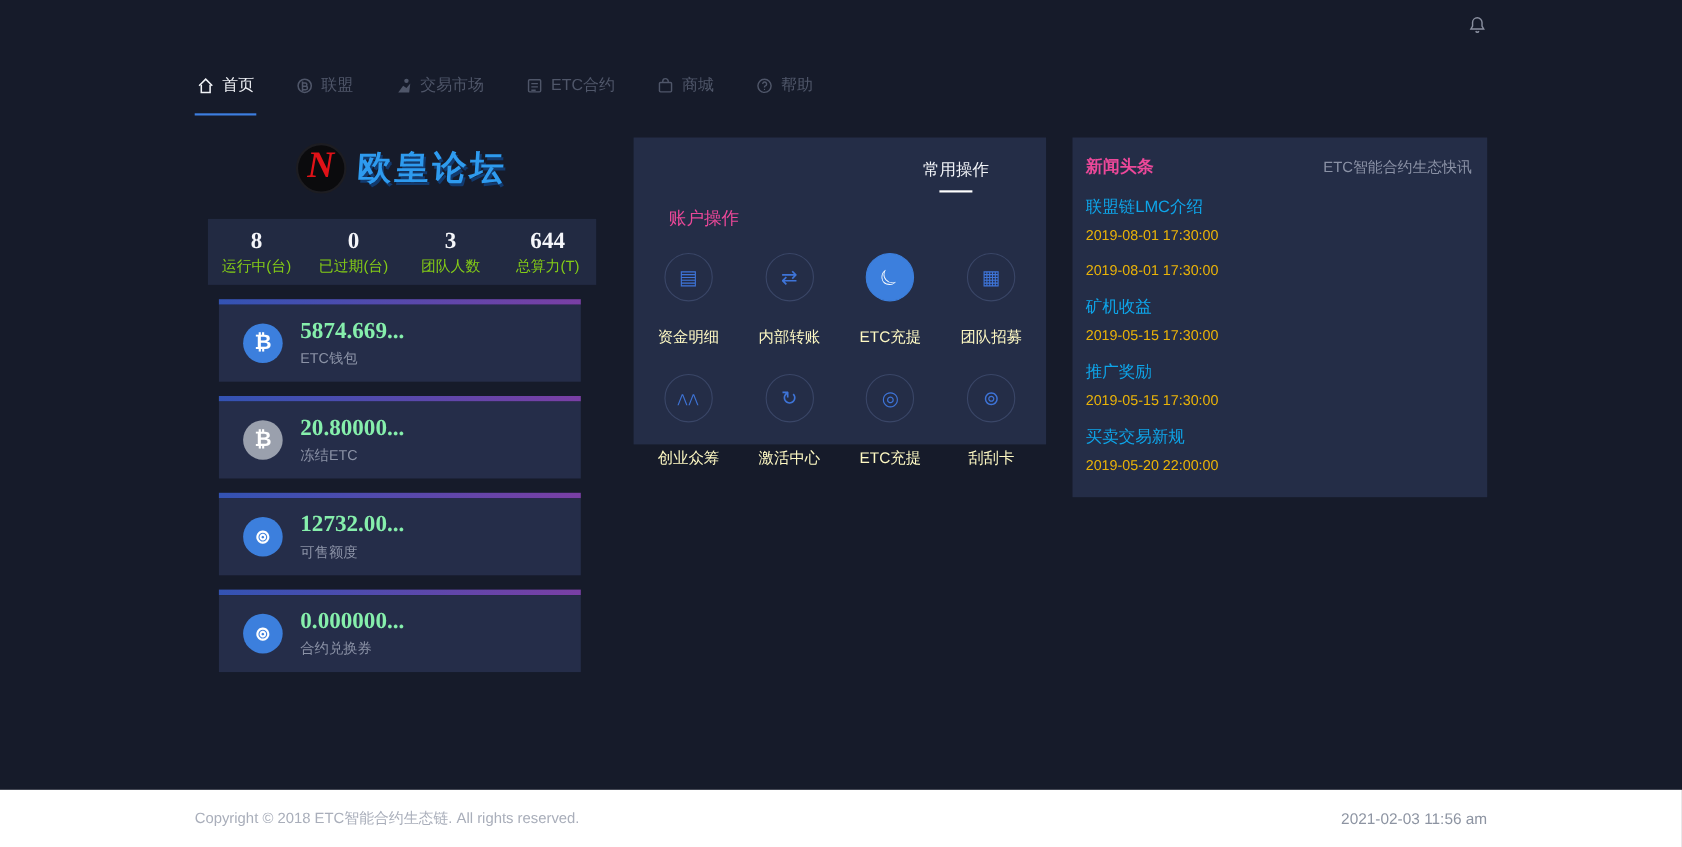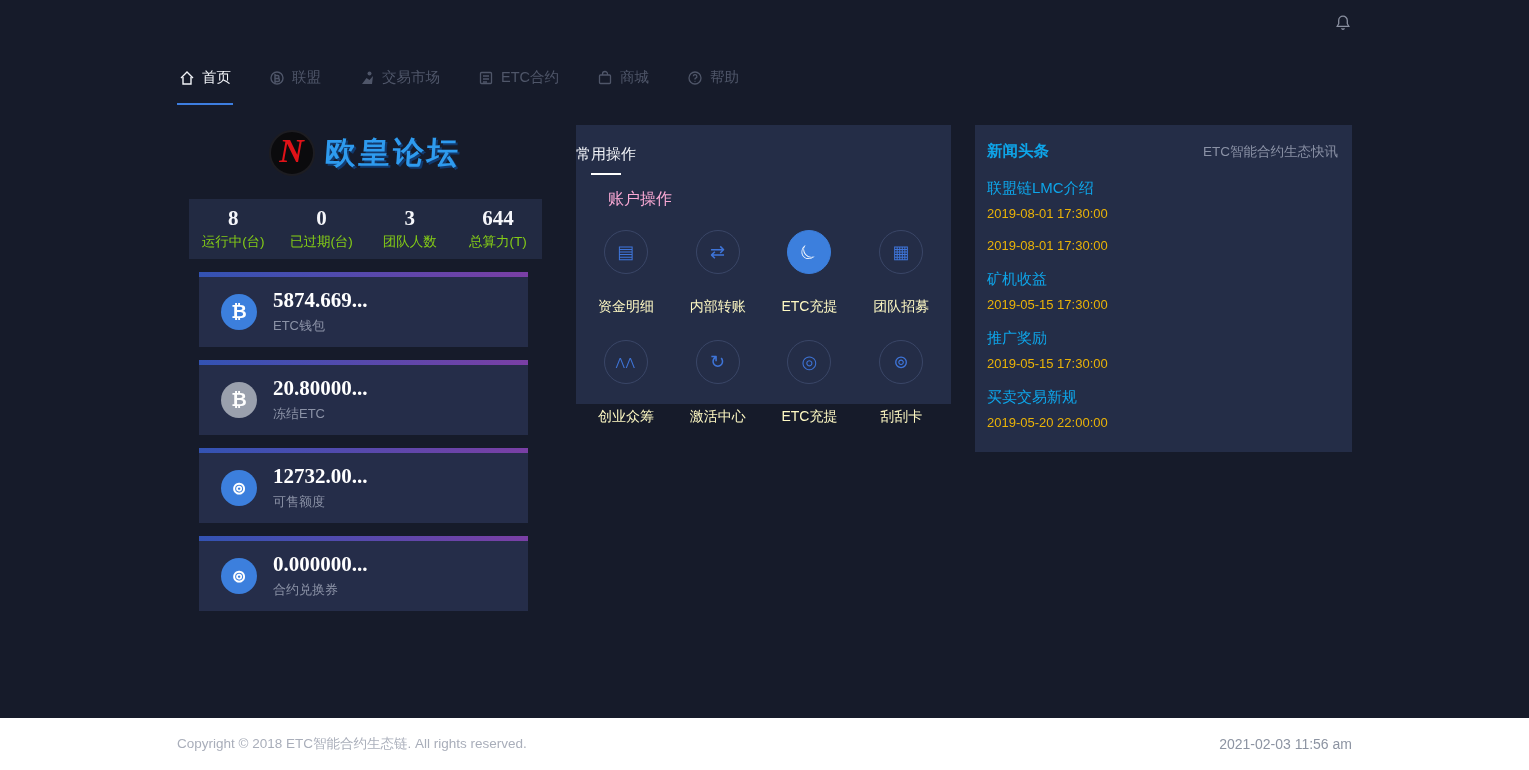--- a/index.html
+++ b/index.html
@@ -63,46 +63,46 @@
   
   .card { margin:13px 24px 0 22px; cursor:pointer; }
   .card-bar { height:5px; background:linear-gradient(90deg,#3353b3,#7a3fa5); }
   .card-body { height:70px; background:#252d49; display:flex; align-items:center; padding-left:22px; gap:16px; }
   .coin {
     width:36px; height:36px; border-radius:50%; flex:none;
     display:flex; align-items:center; justify-content:center;
     color:#fff; font-size:19px; font-weight:bold;
   }
   .coin.ring { font-size:17px; }
-  .amount { font-family:"Liberation Serif", serif; font-weight:bold; font-size:21px; color:#ffffff; line-height:1.1; }
+  .amount { font-family:"Liberation Serif", serif; font-weight:bold; font-size:21px; color:#86efac; line-height:1.1; }
   .card-label { font-size:13px; color:#8b92a6; margin-top:4px; }
 
   
   .panel { background:#242d47; margin-top:20px; }
   .panel-ops { height:279px; }
-  .ops-tabrow { display:flex; padding:20px 52px 0 0; }
+  .ops-tabrow { display:flex; justify-content:flex-end; padding:20px 52px 0 0; }
   .ops-tab { font-size:15px; color:#f2f4f8; cursor:pointer; }
   .ops-tab::after { content:''; display:block; width:30px; height:2px; background:#ffffff; margin:9px auto 0; }
-  .ops-section { font-size:16px; color:#f9a8d4; margin:14px 12px 0 32px; }
+  .ops-section { font-size:16px; color:#ec4899; margin:14px 12px 0 32px; }
   .ops-grid { display:grid; grid-template-columns:repeat(4,1fr); row-gap:24px; margin-top:20px; padding:0 4px; }
   .op { display:flex; flex-direction:column; align-items:center; cursor:pointer; }
   .op-circle {
     width:44px; height:44px; border-radius:50%;
     border:1px solid #3a4667; display:flex; align-items:center; justify-content:center;
     color:#3e74d8; font-size:18px;
   }
   .op-circle.filled { background:#3c7fdd; border-color:#3c7fdd; color:#ffffff; }
   .op-circle .tilt { display:inline-block; transform:rotate(-40deg); font-size:20px; }
   .op-circle .peaks { font-size:11px; letter-spacing:1px; }
   .op-label { margin-top:24px; font-size:14px; color:#fef9c3; }
 
   
   .panel-news { height:327px; padding:16px 14px 0 12px; }
   .news-head { display:flex; justify-content:space-between; align-items:baseline; }
-  .news-title { font-size:15.5px; font-weight:bold; color:#0ea5e9; }
+  .news-title { font-size:15.5px; font-weight:bold; color:#ec4899; }
   .news-sub { font-size:13.5px; color:#8b92a6; }
   .news-item { margin-top:17px; cursor:pointer; }
   .news-item .t { font-size:15px; color:#0ea5e9; }
   .news-item .d { font-size:13px; color:#eab308; margin-top:8px; }
 
   
   .footer { height:52px; background:#ffffff; margin-top:auto; }
   .footer .container { height:51px; display:flex; align-items:center; justify-content:space-between; }
   .copyright { font-size:13.5px; color:#a9aeba; }
   .footer-date { font-size:14px; color:#8d94a2; }

